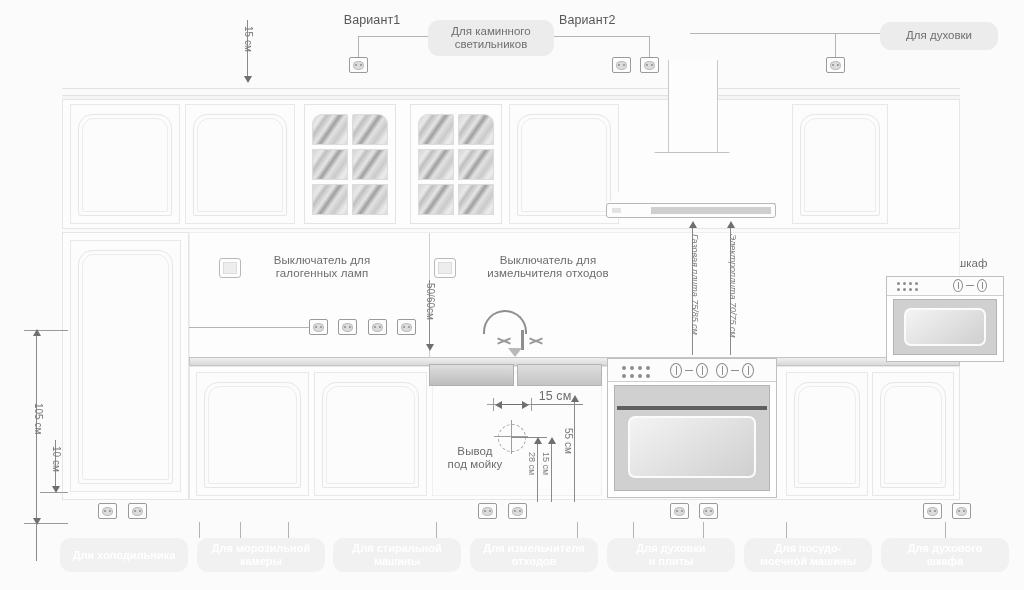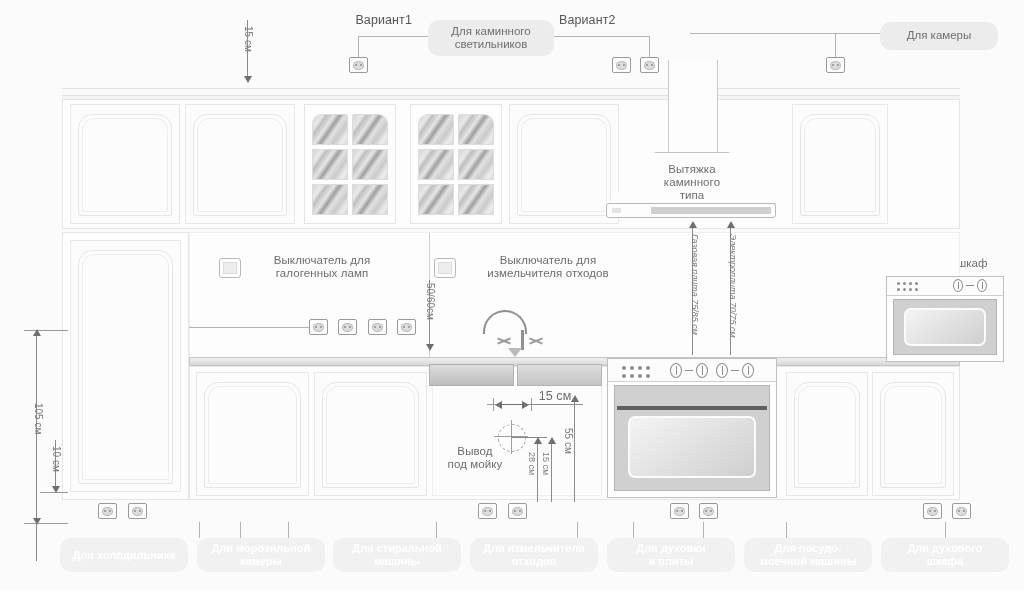--- a/index.html
+++ b/index.html
@@ -154,23 +154,20 @@
     <div class="inner"></div>
     <div class="inner2"></div>
   </div>
 
   <div class="hood-duct" style="left:668px;top:60px;width:48px;height:130px;"></div>
   <div class="hood-canopy" style="left:608px;top:152px;width:168px;height:52px;"></div>
   <div class="hood-lip" style="left:606px;top:203px;width:170px;height:15px;">
     <div class="lamp"></div>
     <div class="grille"></div>
   </div>
-  <div class="txt" style="left:622px;top:163px;width:140px;">Вытяжка
-каминного
-типа</div>
 
   <div class="flathood" style="left:771px;top:234px;width:112px;height:11px;">
     <div class="fins"></div>
   </div>
   <div class="txt" style="left:762px;top:250px;width:128px;">Плоская вытяжка
 (встраиваемая)</div>
 
   <div class="txt" style="left:890px;top:257px;width:116px;">Духовой шкаф</div>
 
   <div class="cab" style="left:62px;top:232px;width:127px;height:268px;"></div>
@@ -291,26 +288,26 @@
       <span class="hole r"></span>
   </div>
 
   <div class="vline" style="left:358px;top:36px;height:21px;"></div>
   <div class="hline" style="left:358px;top:36px;width:70px;"></div>
   <div class="vline" style="left:649px;top:36px;height:21px;"></div>
   <div class="hline" style="left:553px;top:36px;width:96px;"></div>
   <div class="vline" style="left:835px;top:33px;height:24px;"></div>
   <div class="hline" style="left:690px;top:33px;width:190px;"></div>
 
-  <div class="txt dark" style="left:332px;top:14px;width:80px;text-align:right;font-size:12.5px;">Вариант1</div>
+  <div class="txt dark" style="left:332px;top:14px;width:80px;text-align:center;font-size:12.5px;">Вариант1</div>
   <div class="txt dark" style="left:559px;top:14px;width:80px;text-align:left;font-size:12.5px;">Вариант2</div>
 
   <div class="pill" style="left:428px;top:20px;width:126px;height:36px;">Для каминного
 светильников</div>
-  <div class="pill" style="left:880px;top:22px;width:118px;height:28px;">Для камеры</div>
+  <div class="pill" style="left:880px;top:22px;width:118px;height:28px;">Для духовки</div>
 
 
   <div class="dim-v" style="left:247px;top:20px;height:58px;"></div>
   <div class="arw-d" style="left:243.5px;top:76px;"></div>
   <div class="vtxt" style="left:254px;top:26px;">15 см</div>
 
   <div class="dim-v" style="left:692px;top:225px;height:130px;"></div>
   <div class="arw-u" style="left:688.5px;top:221px;"></div>
   <div class="vtxt small ital" style="left:700px;top:234px;">Газовая плита 75/85 см</div>
 

